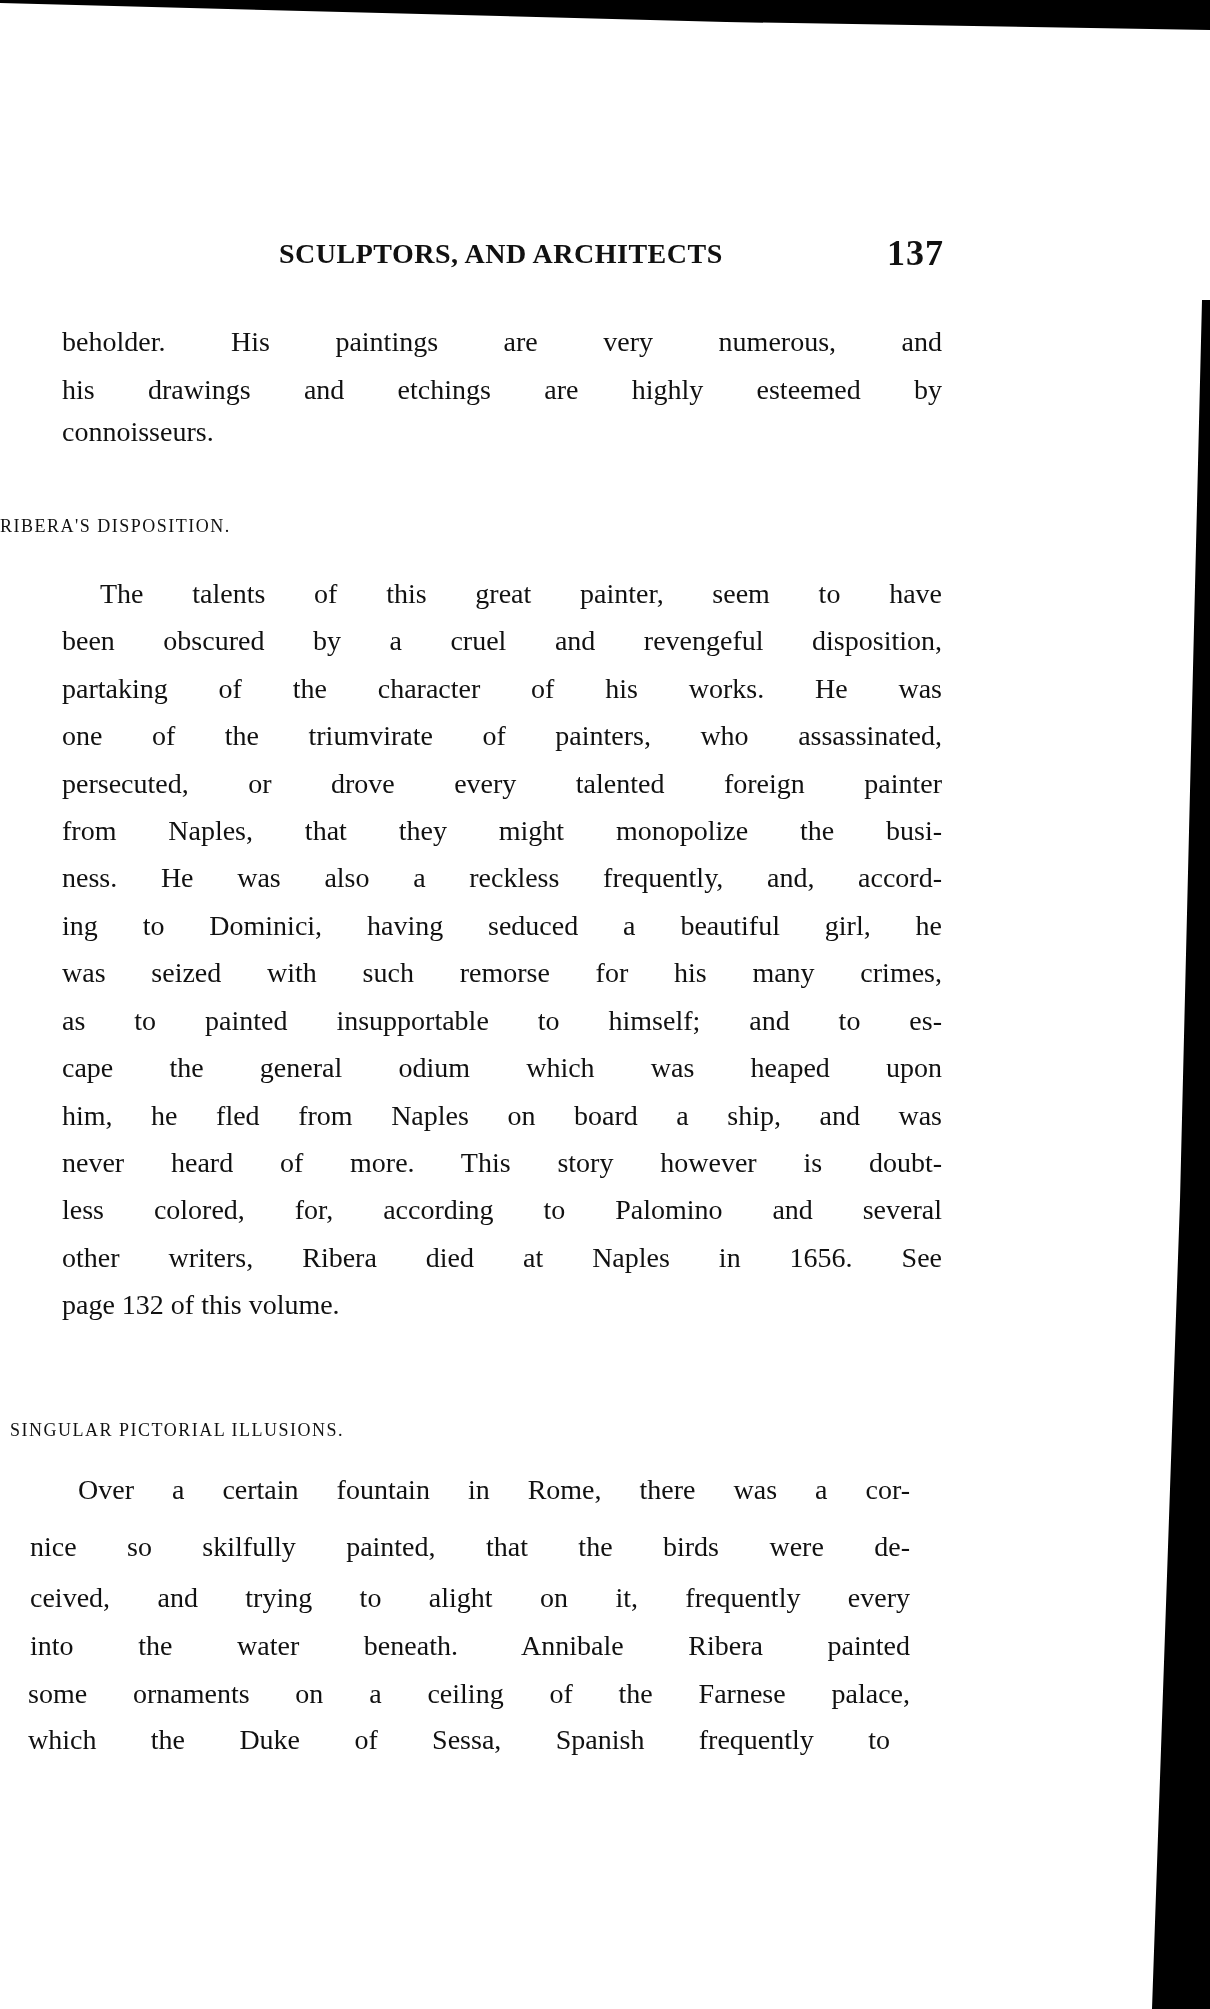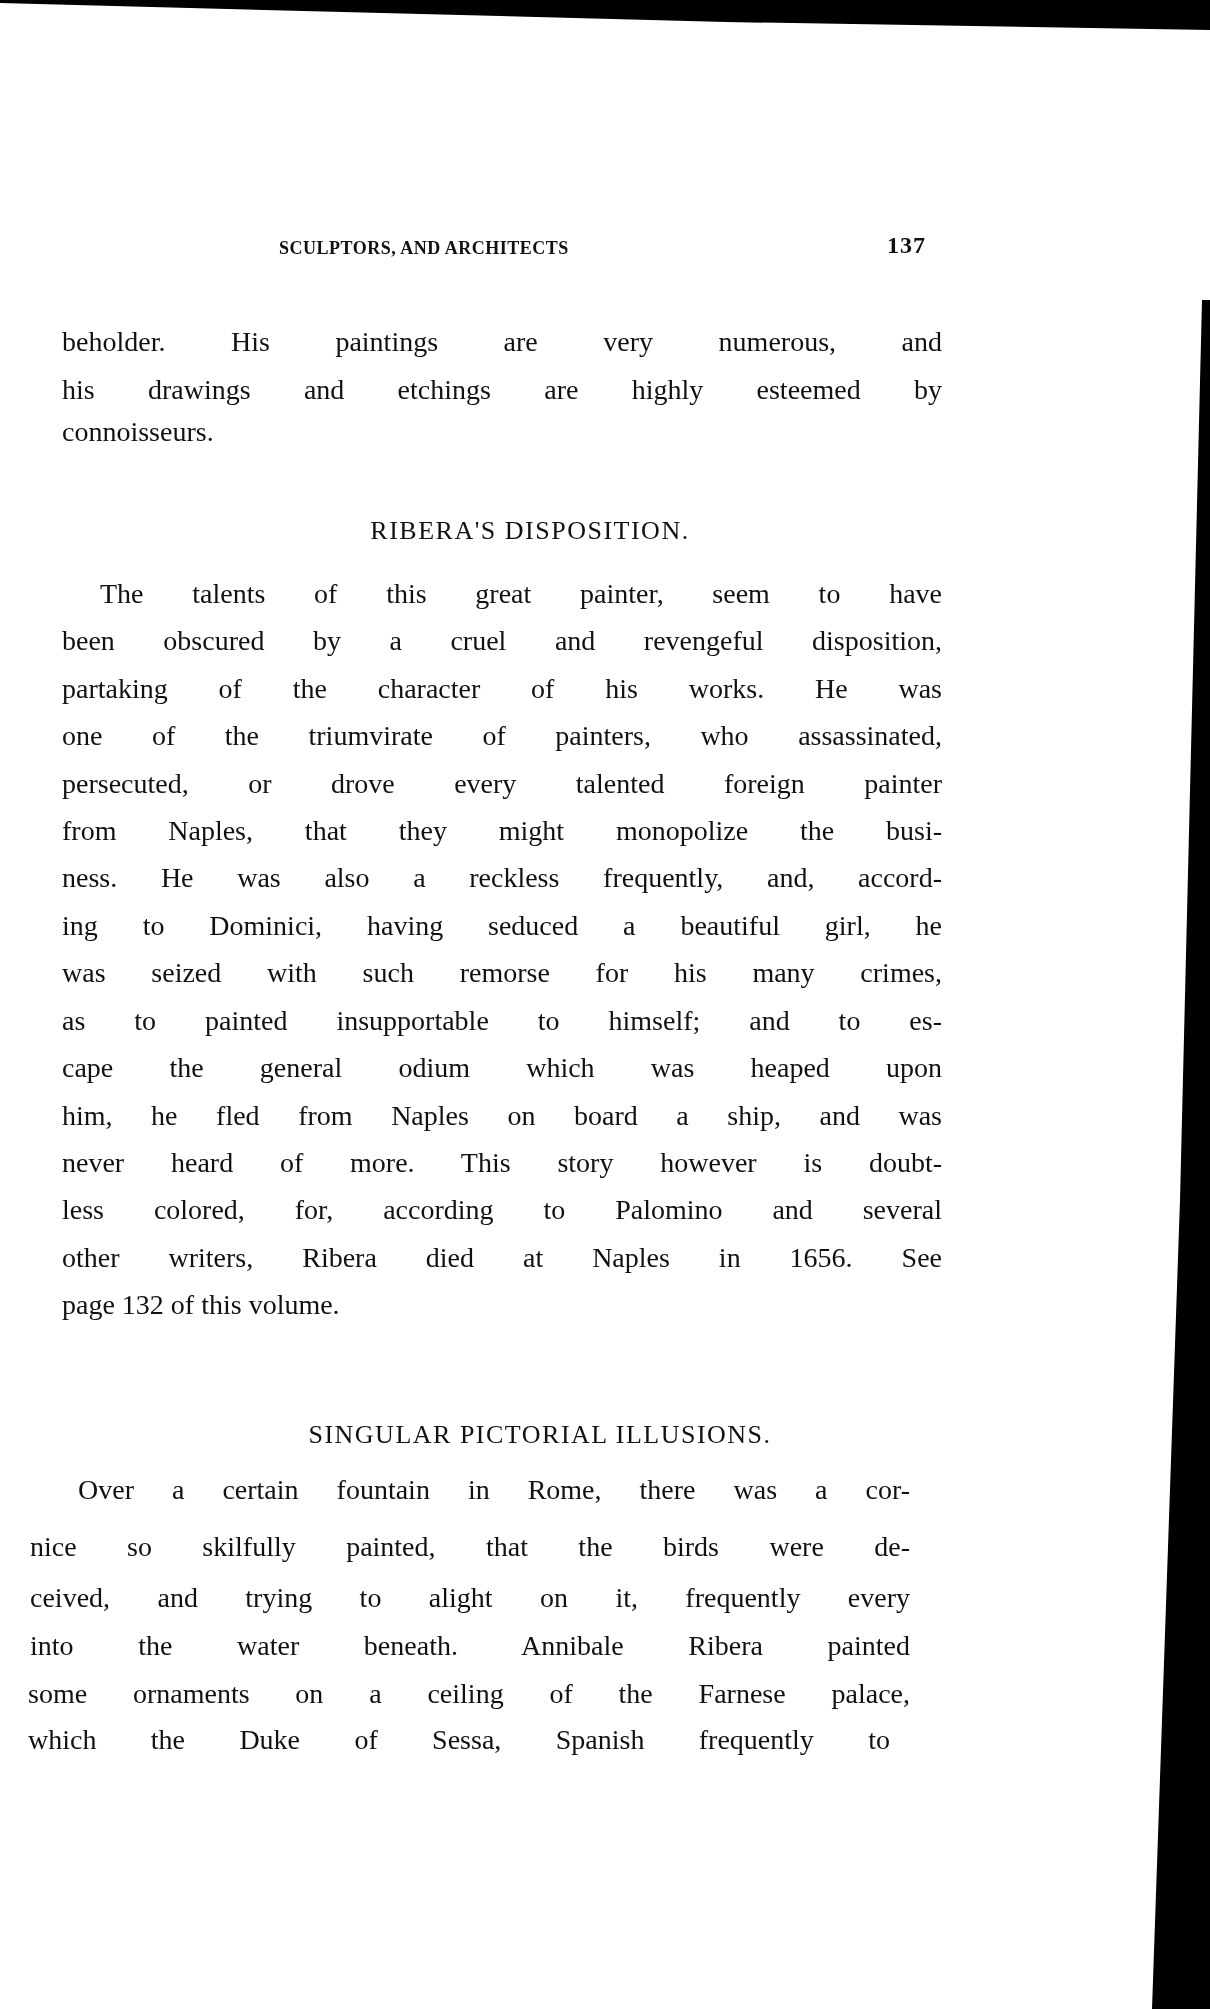--- a/index.html
+++ b/index.html
@@ -14,39 +14,39 @@
     clip-path: polygon(0 0, 100% 0, 100% 30px, 60% 22px, 0 3px);
   }
   .scan-edge-right {
     position: absolute; left: 1140px; top: 0; width: 70px; height: 2009px;
     background: #000;
     clip-path: polygon(62px 300px, 70px 300px, 70px 2009px, 12px 2009px, 40px 1200px);
   }
   .running-head {
     position: absolute; top: 238px; left: 279px; width: 450px;
     font-family: "Liberation Serif", serif; font-weight: bold;
-    font-size: 18px; letter-spacing: 0.5px; white-space: nowrap;
+    font-size: 28px; letter-spacing: 0.5px; white-space: nowrap;
   }
   .page-number {
     position: absolute; top: 232px; left: 887px;
     font-family: "Liberation Serif", serif; font-weight: bold;
-    font-size: 24px; letter-spacing: 1px;
+    font-size: 36px; letter-spacing: 1px;
   }
   .line {
     position: absolute; left: 62px; width: 880px;
     font-family: "Liberation Serif", serif;
     font-size: 28px; line-height: 40px; white-space: nowrap;
     text-align: justify; text-align-last: justify;
   }
   .line.last { text-align-last: left; font-family: Liberation Serif, serif; }
   .line.indent { left: 100px; width: 842px; }
   .section-heading {
-    position: absolute; left: 0; width: 1060px; text-align: center;
+    position: absolute; left: 0; width: 1060px; 
     font-family: "Liberation Serif", serif;
-    font-size: 26px; letter-spacing: 1.5px; white-space: nowrap;
+    font-size: 18px; letter-spacing: 1.5px; white-space: nowrap;
   }
 </style>
 </head>
 <body>
 
 <div class="scan-edge-top"></div>
 <div class="scan-edge-right"></div>
 
 <div class="running-head">SCULPTORS, AND ARCHITECTS</div>
 <div class="page-number">137</div>

